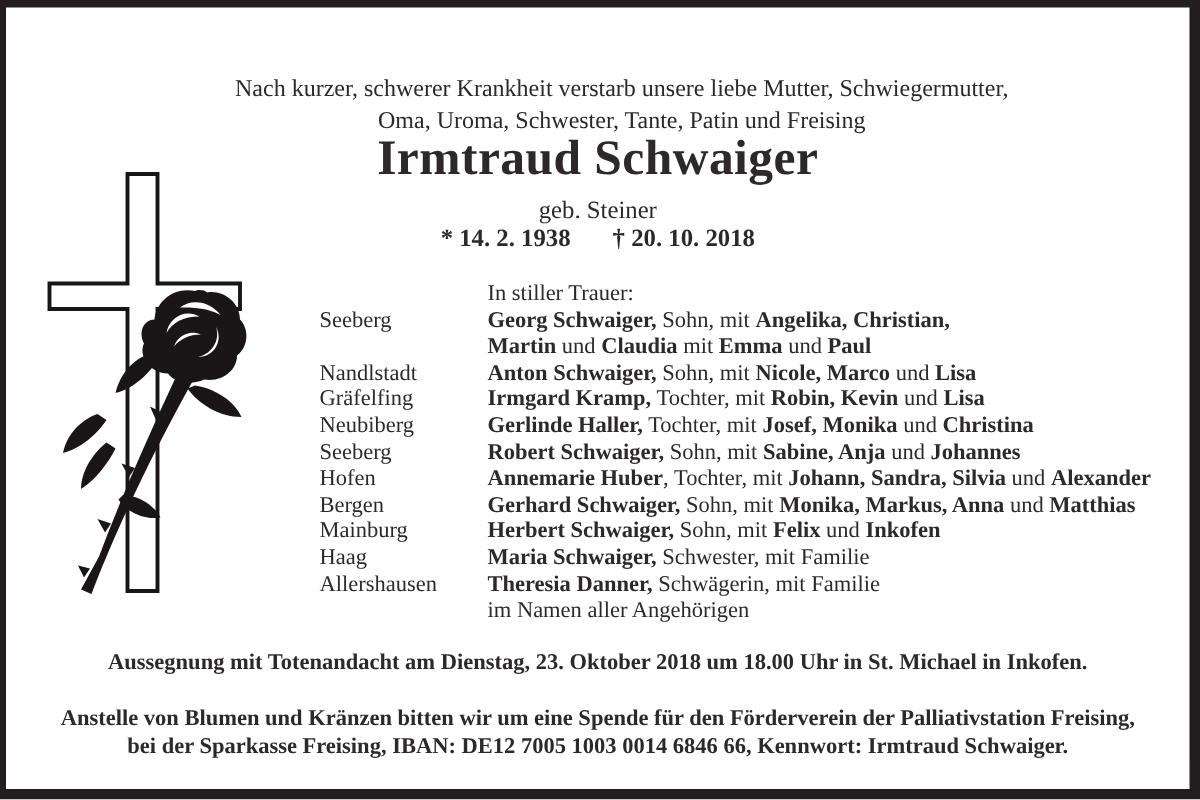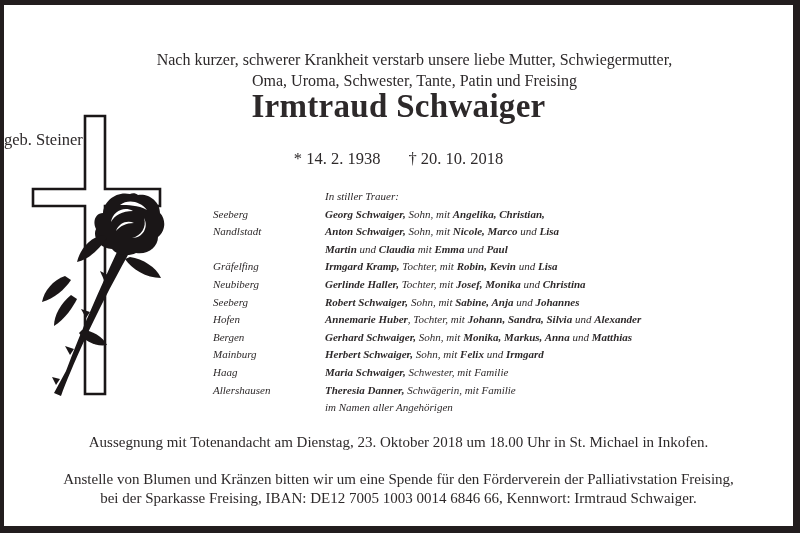--- a/index.html
+++ b/index.html
@@ -19,40 +19,40 @@
     position:absolute;top:28px;left:0;width:100%;
     text-align:center;font-size:16px;line-height:21px;margin:16px;
   }
   .name{
     position:absolute;top:82px;left:0;width:100%;
     text-align:center;font-size:33px;line-height:38px;
     font-weight:bold;margin:0;letter-spacing:0.3px;
   }
   .maiden{
     position:absolute;top:125px;left:0;width:100%;
-    text-align:left;font-size:16.5px;line-height:19px;
+    text-align:center;font-size:16.5px;line-height:19px;
   }
   .dates{
     position:absolute;top:144px;left:0;width:100%;
-    text-align:center;font-size:16.5px;line-height:20px;
+    text-align:center;font-size:16.5px;line-height:20px;font-weight:bold;
   }
   .dates .birth{margin-right:28px;}
   .art{
     position:absolute;left:16px;top:104px;width:180px;height:292px;
   }
   .mourners{
     position:absolute;left:209px;top:183px;width:578px;
-    font-size:11px;line-height:17.6px;font-style:italic;
+    font-size:15px;line-height:17.6px;
   }
   .mrow{display:flex;white-space:nowrap;}
   .place{flex:0 0 112px;width:112px;}
   .mtext b{font-weight:bold;}
   .footer{
     position:absolute;top:428px;left:0;width:100%;
-    text-align:center;font-size:15px;line-height:18.5px;margin:0;
+    text-align:center;font-size:15px;line-height:18.5px;margin:0;font-weight:bold;
   }
 </style>
 </head>
 <body>
 
 <div class="page">
 
   <p class="intro">
     <span>Nach kurzer, schwerer Krankheit verstarb unsere liebe Mutter, Schwiegermutter,</span><br>
     <span>Oma, Uroma, Schwester, Tante, Patin und Freising</span>
@@ -96,26 +96,26 @@
   <div class="mourners">
       <div class="mrow">
         <span class="place"></span>
         <span class="mtext"><span>In stiller Trauer:</span></span>
       </div>
       <div class="mrow">
         <span class="place">Seeberg</span>
         <span class="mtext"><b>Georg Schwaiger,</b><span> Sohn, mit </span><b>Angelika, Christian,</b></span>
       </div>
       <div class="mrow">
+        <span class="place"></span>
+        <span class="mtext"><b>Martin</b><span> und </span><b>Claudia</b><span> mit </span><b>Emma</b><span> und </span><b>Paul</b></span>
+      </div>
+      <div class="mrow">
         <span class="place">Nandlstadt</span>
         <span class="mtext"><b>Anton Schwaiger,</b><span> Sohn, mit </span><b>Nicole, Marco</b><span> und </span><b>Lisa</b></span>
-      </div>
-      <div class="mrow">
-        <span class="place"></span>
-        <span class="mtext"><b>Martin</b><span> und </span><b>Claudia</b><span> mit </span><b>Emma</b><span> und </span><b>Paul</b></span>
       </div>
       <div class="mrow">
         <span class="place">Gräfelfing</span>
         <span class="mtext"><b>Irmgard Kramp,</b><span> Tochter, mit </span><b>Robin, Kevin</b><span> und </span><b>Lisa</b></span>
       </div>
       <div class="mrow">
         <span class="place">Neubiberg</span>
         <span class="mtext"><b>Gerlinde Haller,</b><span> Tochter, mit </span><b>Josef, Monika</b><span> und </span><b>Christina</b></span>
       </div>
       <div class="mrow">
@@ -125,21 +125,21 @@
       <div class="mrow">
         <span class="place">Hofen</span>
         <span class="mtext"><b>Annemarie Huber</b><span>, Tochter, mit </span><b>Johann, Sandra, Silvia</b><span> und </span><b>Alexander</b></span>
       </div>
       <div class="mrow">
         <span class="place">Bergen</span>
         <span class="mtext"><b>Gerhard Schwaiger,</b><span> Sohn, mit </span><b>Monika, Markus, Anna</b><span> und </span><b>Matthias</b></span>
       </div>
       <div class="mrow">
         <span class="place">Mainburg</span>
-        <span class="mtext"><b>Herbert Schwaiger,</b><span> Sohn, mit </span><b>Felix</b><span> und </span><b>Irmgard</b></span>
+        <span class="mtext"><b>Herbert Schwaiger,</b><span> Sohn, mit </span><b>Felix</b><span> und </span><b>Inkofen</b></span>
       </div>
       <div class="mrow">
         <span class="place">Haag</span>
         <span class="mtext"><b>Maria Schwaiger,</b><span> Schwester, mit Familie</span></span>
       </div>
       <div class="mrow">
         <span class="place">Allershausen</span>
         <span class="mtext"><b>Theresia Danner,</b><span> Schwägerin, mit Familie</span></span>
       </div>
       <div class="mrow">

